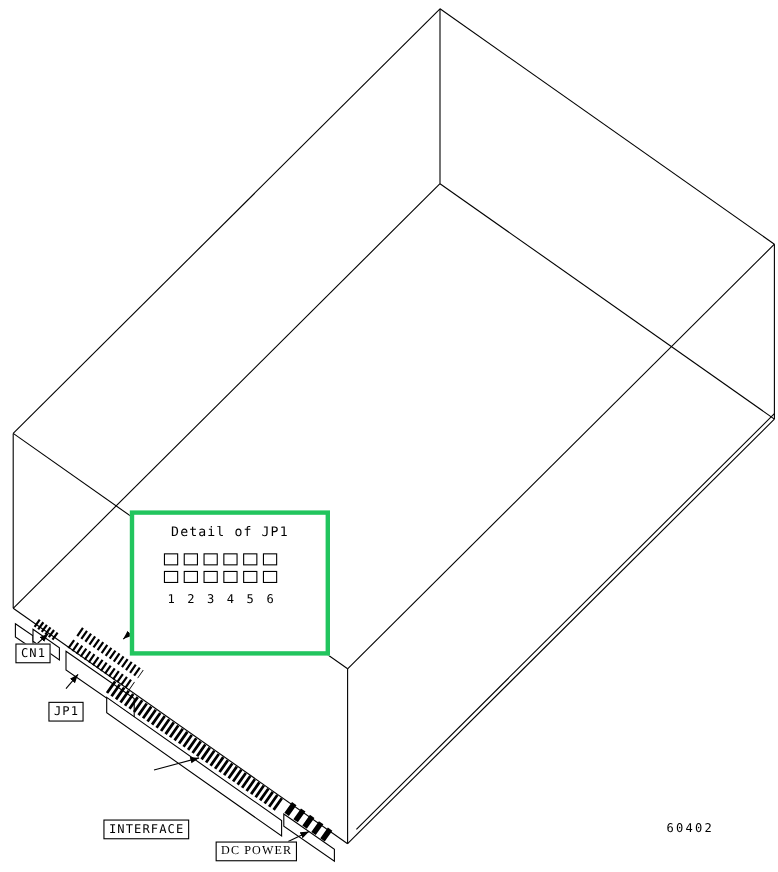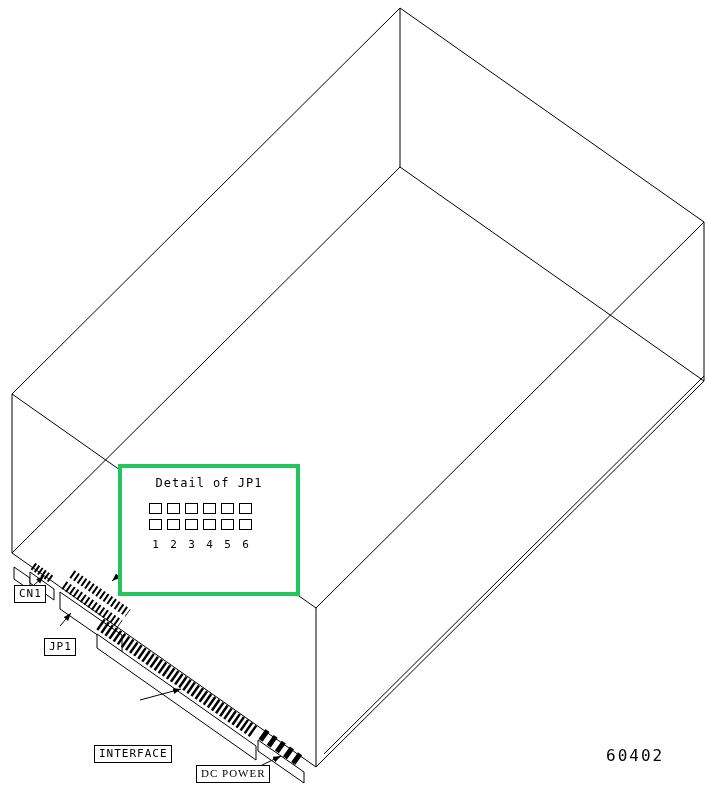--- a/index.html
+++ b/index.html
@@ -70,21 +70,21 @@
   }
   .pin-numbers span {
     width: 13px;
     margin-right: 5px;
     text-align: center;
   }
 
   .fig-number {
     position: absolute;
     left: 606px; top: 746px;
-    font-size: 16px;
+    font-size: 11px;
     letter-spacing: 2px;
     z-index: 3;
   }
 </style>
 </head>
 <body>
 
 <div class="canvas">
 
   <svg class="wireframe" width="707" height="793" viewBox="0 0 707 793">

